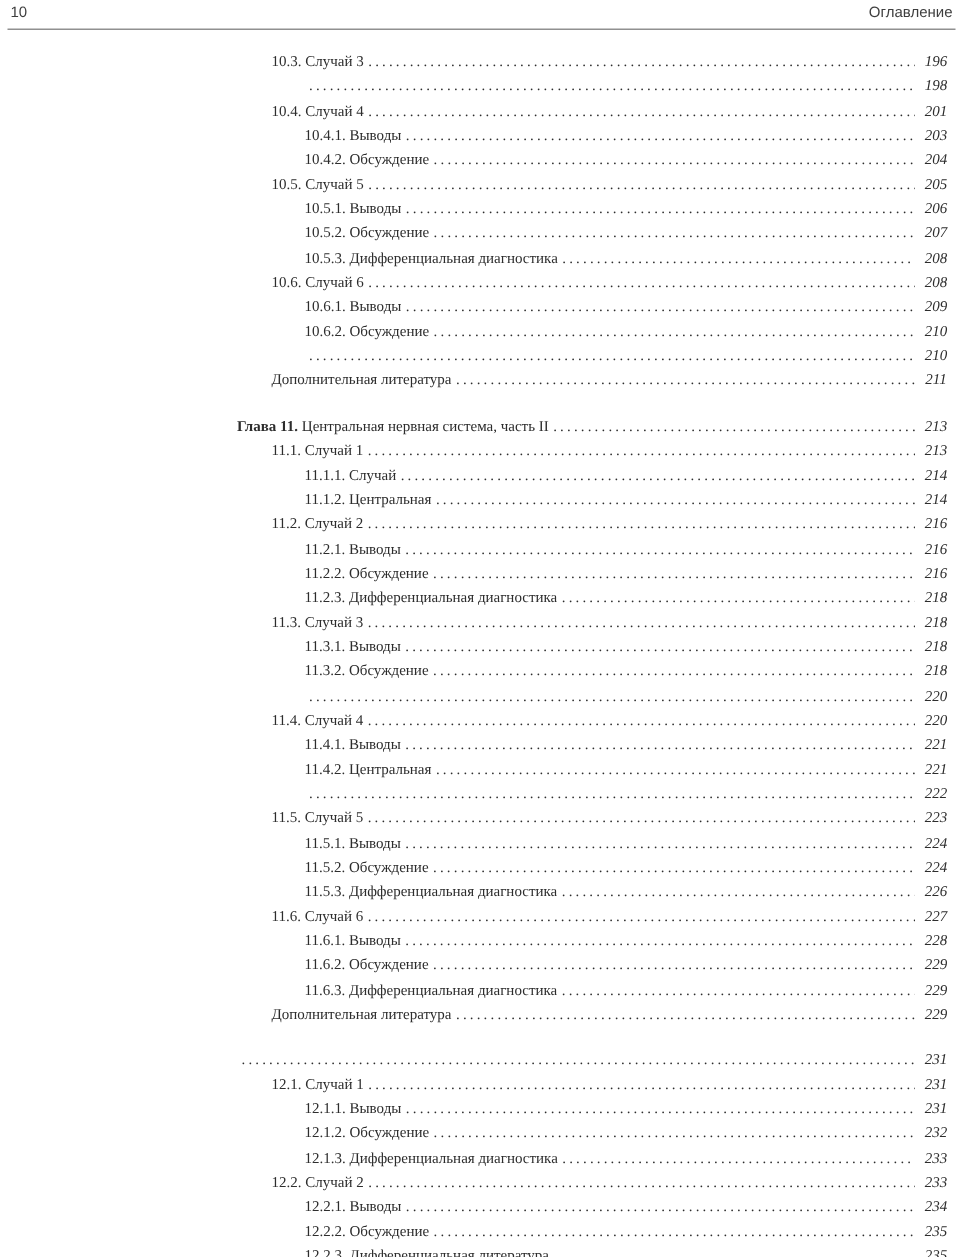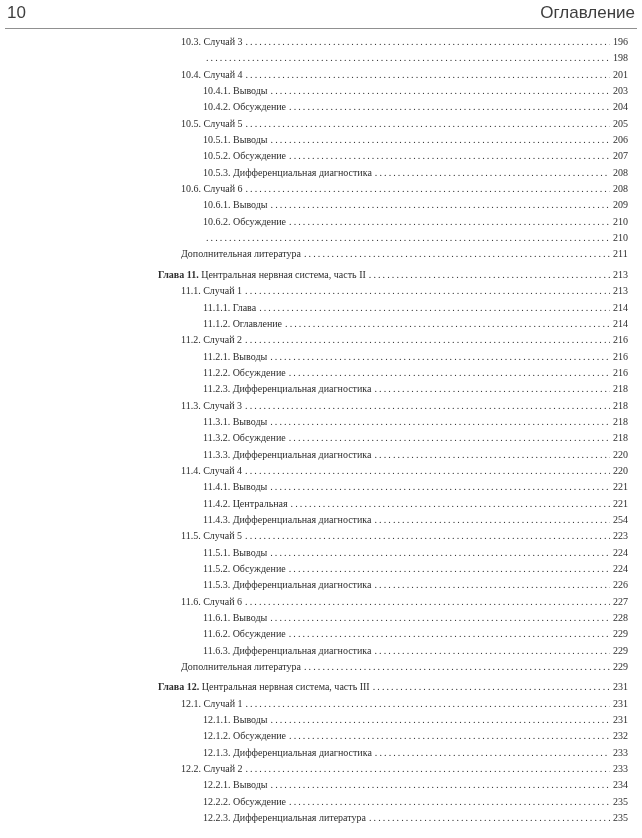--- a/index.html
+++ b/index.html
@@ -16,51 +16,52 @@
     position: absolute;
     top: 0;
     left: 5px;
     right: 5px;
     padding: 3px 2px 5px 2px;
     border-bottom: 1px solid #909090;
     display: flex;
     justify-content: space-between;
     align-items: flex-end;
     font-family: "Liberation Sans", sans-serif;
-    font-size: 17px;
+    font-size: 10px;
     color: #3e3e3e;
   }
   .toc {
     position: absolute;
     top: 34px;
     left: 158px;
     right: 7px;
     font-size: 10px;
     line-height: 16.35px;
   }
   .toc-row { display: flex; align-items: baseline; }
   .toc-row.level-section    { padding-left: 23px; }
   .toc-row.level-extra      { padding-left: 23px; }
   .toc-row.level-subsection { padding-left: 45px; }
-  .toc-row.level-chapter    { margin-top: 4px; }
+  .toc-row.level-chapter    { margin-top: 14px; }
   .toc-title { white-space: nowrap; }
   .toc-title b { font-weight: bold; }
   .toc-leader {
     flex: 1;
     min-width: 0;
     overflow: hidden;
     white-space: nowrap;
     letter-spacing: 2.1px;
     padding-left: 3px;
   }
   .toc-page {
     white-space: nowrap;
     padding-left: 3px;
     min-width: 22px;
-    text-align: left;
+    text-align: center;
+    font-style: italic;
   }
 </style>
 </head>
 <body>
 
 <div>
 
   <div class="page-header">
     <span>10</span>
     <span>Оглавление</span>
@@ -139,26 +140,26 @@
       <span class="toc-title"><b>Глава 11. </b>Центральная нервная система, часть II</span>
       <span class="toc-leader">........................................................................................................................................................................................................</span>
       <span class="toc-page">213</span>
     </div>
       <div class="toc-row level-section">
       <span class="toc-title">11.1. Случай 1</span>
       <span class="toc-leader">........................................................................................................................................................................................................</span>
       <span class="toc-page">213</span>
     </div>
       <div class="toc-row level-subsection">
-      <span class="toc-title">11.1.1. Глава</span>
+      <span class="toc-title">11.1.1. Случай</span>
       <span class="toc-leader">........................................................................................................................................................................................................</span>
       <span class="toc-page">214</span>
     </div>
       <div class="toc-row level-subsection">
-      <span class="toc-title">11.1.2. Оглавление</span>
+      <span class="toc-title">11.1.2. Центральная</span>
       <span class="toc-leader">........................................................................................................................................................................................................</span>
       <span class="toc-page">214</span>
     </div>
       <div class="toc-row level-section">
       <span class="toc-title">11.2. Случай 2</span>
       <span class="toc-leader">........................................................................................................................................................................................................</span>
       <span class="toc-page">216</span>
     </div>
       <div class="toc-row level-subsection">
       <span class="toc-title">11.2.1. Выводы</span>
@@ -184,43 +185,41 @@
       <span class="toc-title">11.3.1. Выводы</span>
       <span class="toc-leader">........................................................................................................................................................................................................</span>
       <span class="toc-page">218</span>
     </div>
       <div class="toc-row level-subsection">
       <span class="toc-title">11.3.2. Обсуждение</span>
       <span class="toc-leader">........................................................................................................................................................................................................</span>
       <span class="toc-page">218</span>
     </div>
       <div class="toc-row level-subsection">
-      <span class="toc-title">11.3.3. Дифференциальная диагностика</span>
       <span class="toc-leader">........................................................................................................................................................................................................</span>
       <span class="toc-page">220</span>
     </div>
       <div class="toc-row level-section">
       <span class="toc-title">11.4. Случай 4</span>
       <span class="toc-leader">........................................................................................................................................................................................................</span>
       <span class="toc-page">220</span>
     </div>
       <div class="toc-row level-subsection">
       <span class="toc-title">11.4.1. Выводы</span>
       <span class="toc-leader">........................................................................................................................................................................................................</span>
       <span class="toc-page">221</span>
     </div>
       <div class="toc-row level-subsection">
       <span class="toc-title">11.4.2. Центральная</span>
       <span class="toc-leader">........................................................................................................................................................................................................</span>
       <span class="toc-page">221</span>
     </div>
       <div class="toc-row level-subsection">
-      <span class="toc-title">11.4.3. Дифференциальная диагностика</span>
-      <span class="toc-leader">........................................................................................................................................................................................................</span>
-      <span class="toc-page">254</span>
+      <span class="toc-leader">........................................................................................................................................................................................................</span>
+      <span class="toc-page">222</span>
     </div>
       <div class="toc-row level-section">
       <span class="toc-title">11.5. Случай 5</span>
       <span class="toc-leader">........................................................................................................................................................................................................</span>
       <span class="toc-page">223</span>
     </div>
       <div class="toc-row level-subsection">
       <span class="toc-title">11.5.1. Выводы</span>
       <span class="toc-leader">........................................................................................................................................................................................................</span>
       <span class="toc-page">224</span>
@@ -254,21 +253,20 @@
       <span class="toc-title">11.6.3. Дифференциальная диагностика</span>
       <span class="toc-leader">........................................................................................................................................................................................................</span>
       <span class="toc-page">229</span>
     </div>
       <div class="toc-row level-extra">
       <span class="toc-title">Дополнительная литература</span>
       <span class="toc-leader">........................................................................................................................................................................................................</span>
       <span class="toc-page">229</span>
     </div>
       <div class="toc-row level-chapter">
-      <span class="toc-title"><b>Глава 12. </b>Центральная нервная система, часть III</span>
       <span class="toc-leader">........................................................................................................................................................................................................</span>
       <span class="toc-page">231</span>
     </div>
       <div class="toc-row level-section">
       <span class="toc-title">12.1. Случай 1</span>
       <span class="toc-leader">........................................................................................................................................................................................................</span>
       <span class="toc-page">231</span>
     </div>
       <div class="toc-row level-subsection">
       <span class="toc-title">12.1.1. Выводы</span>

